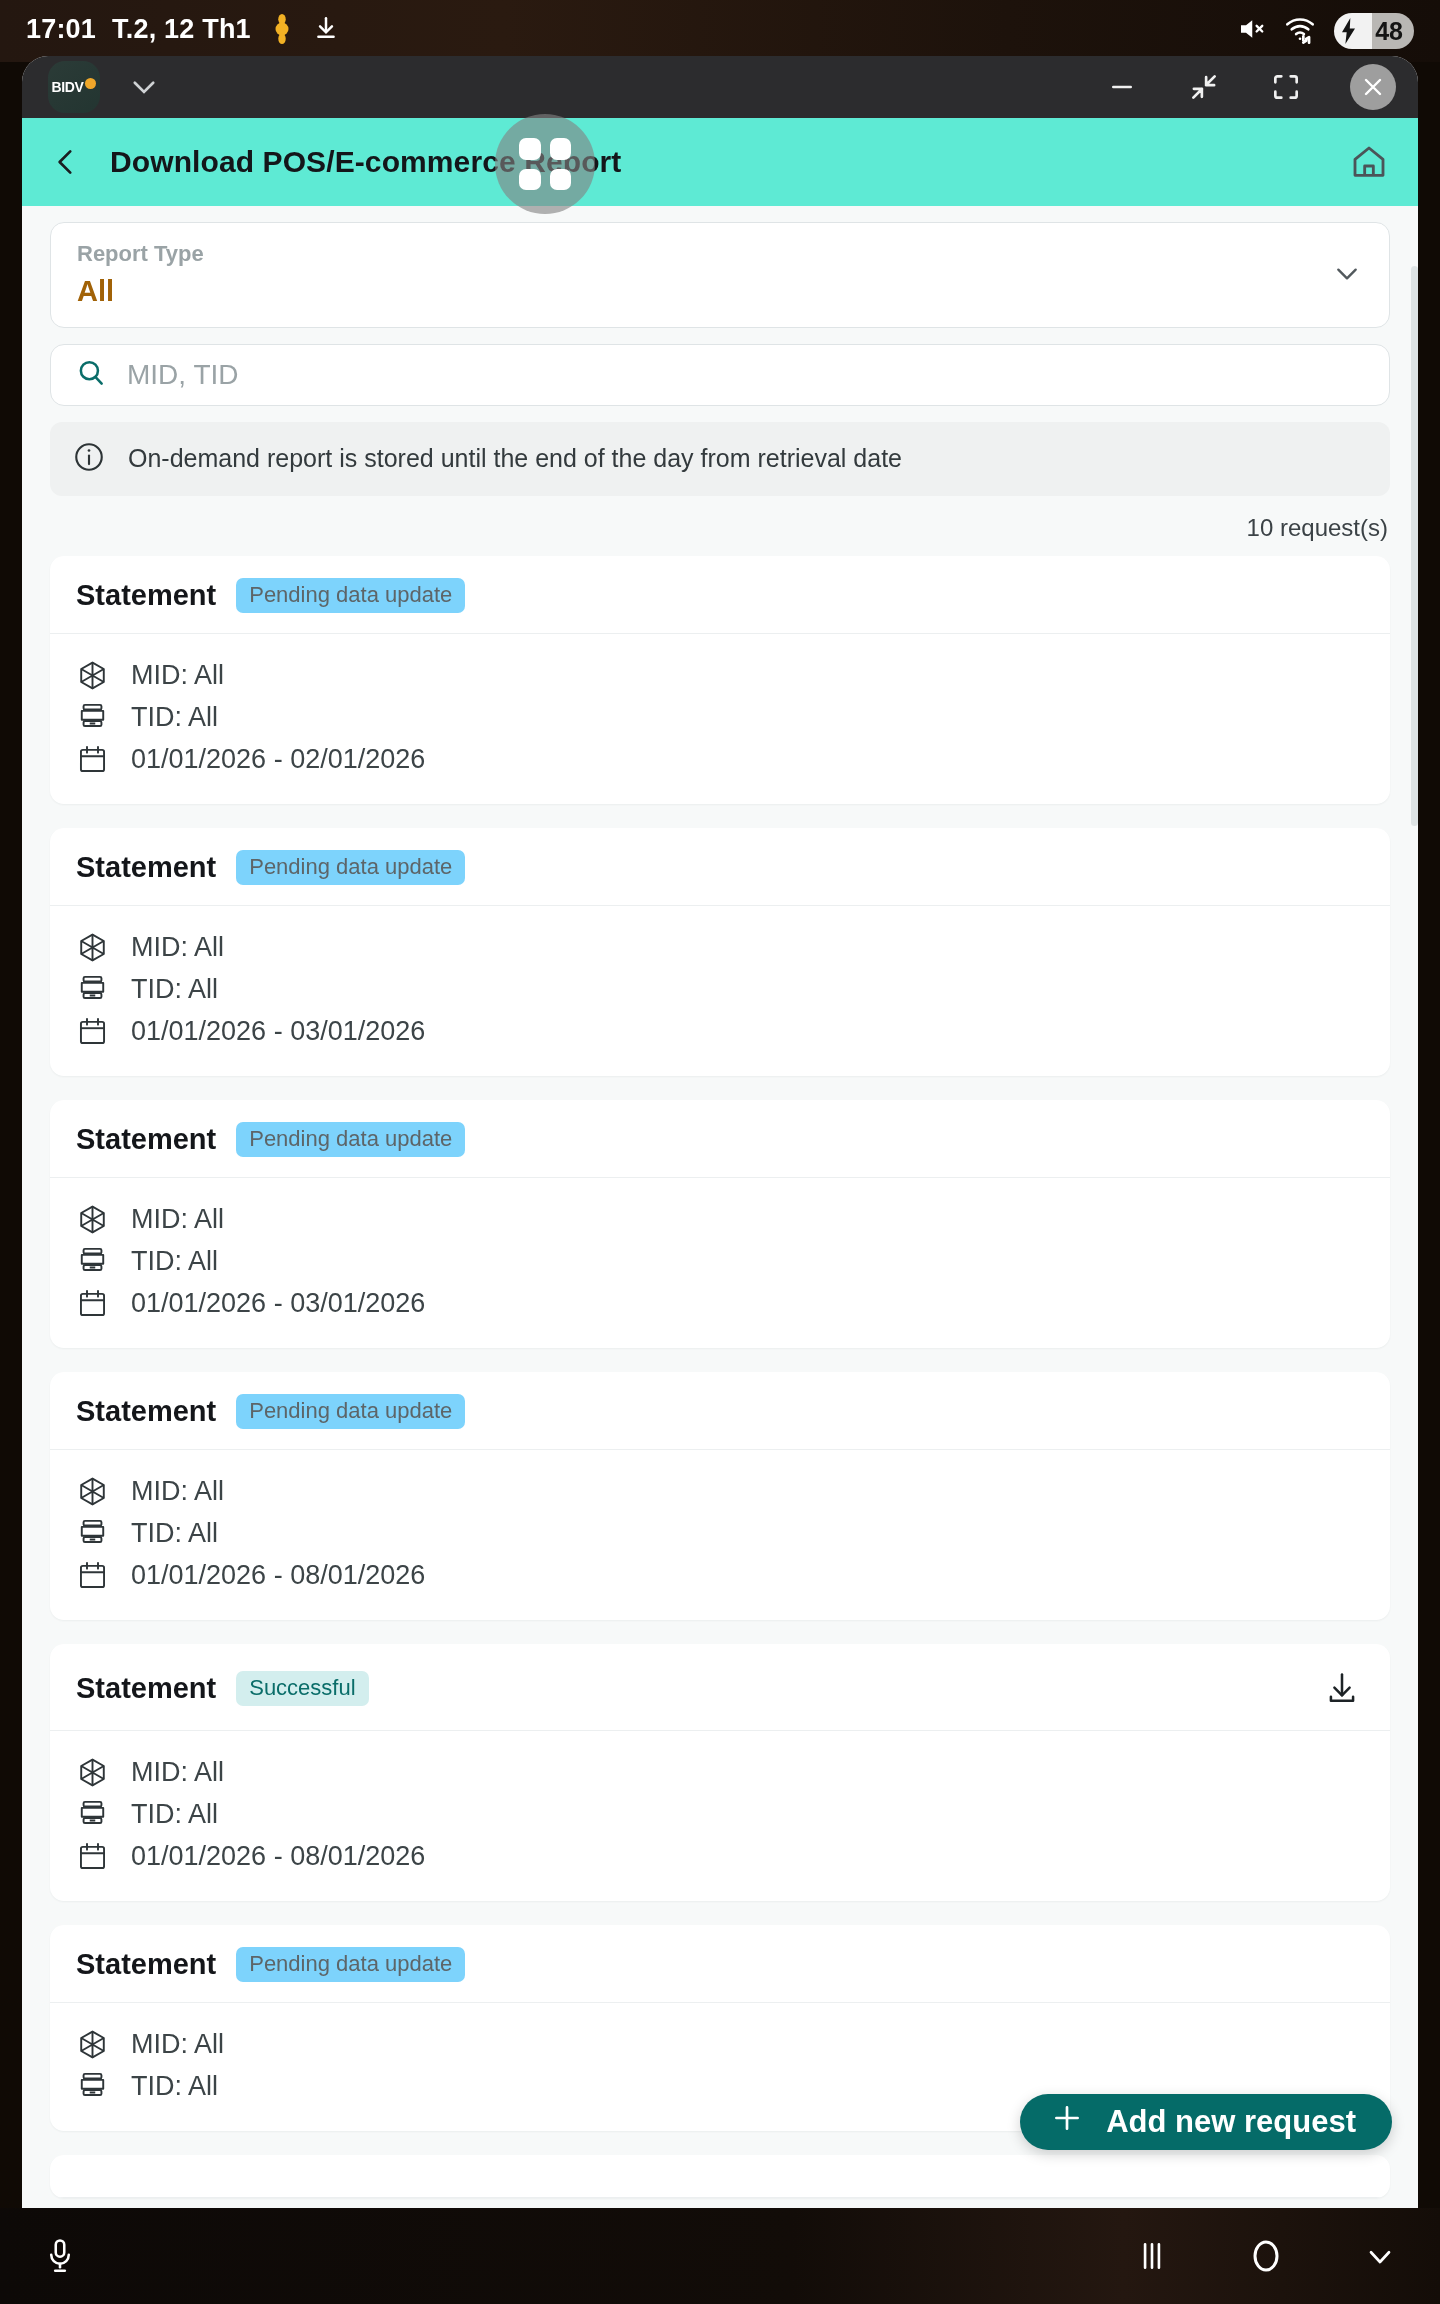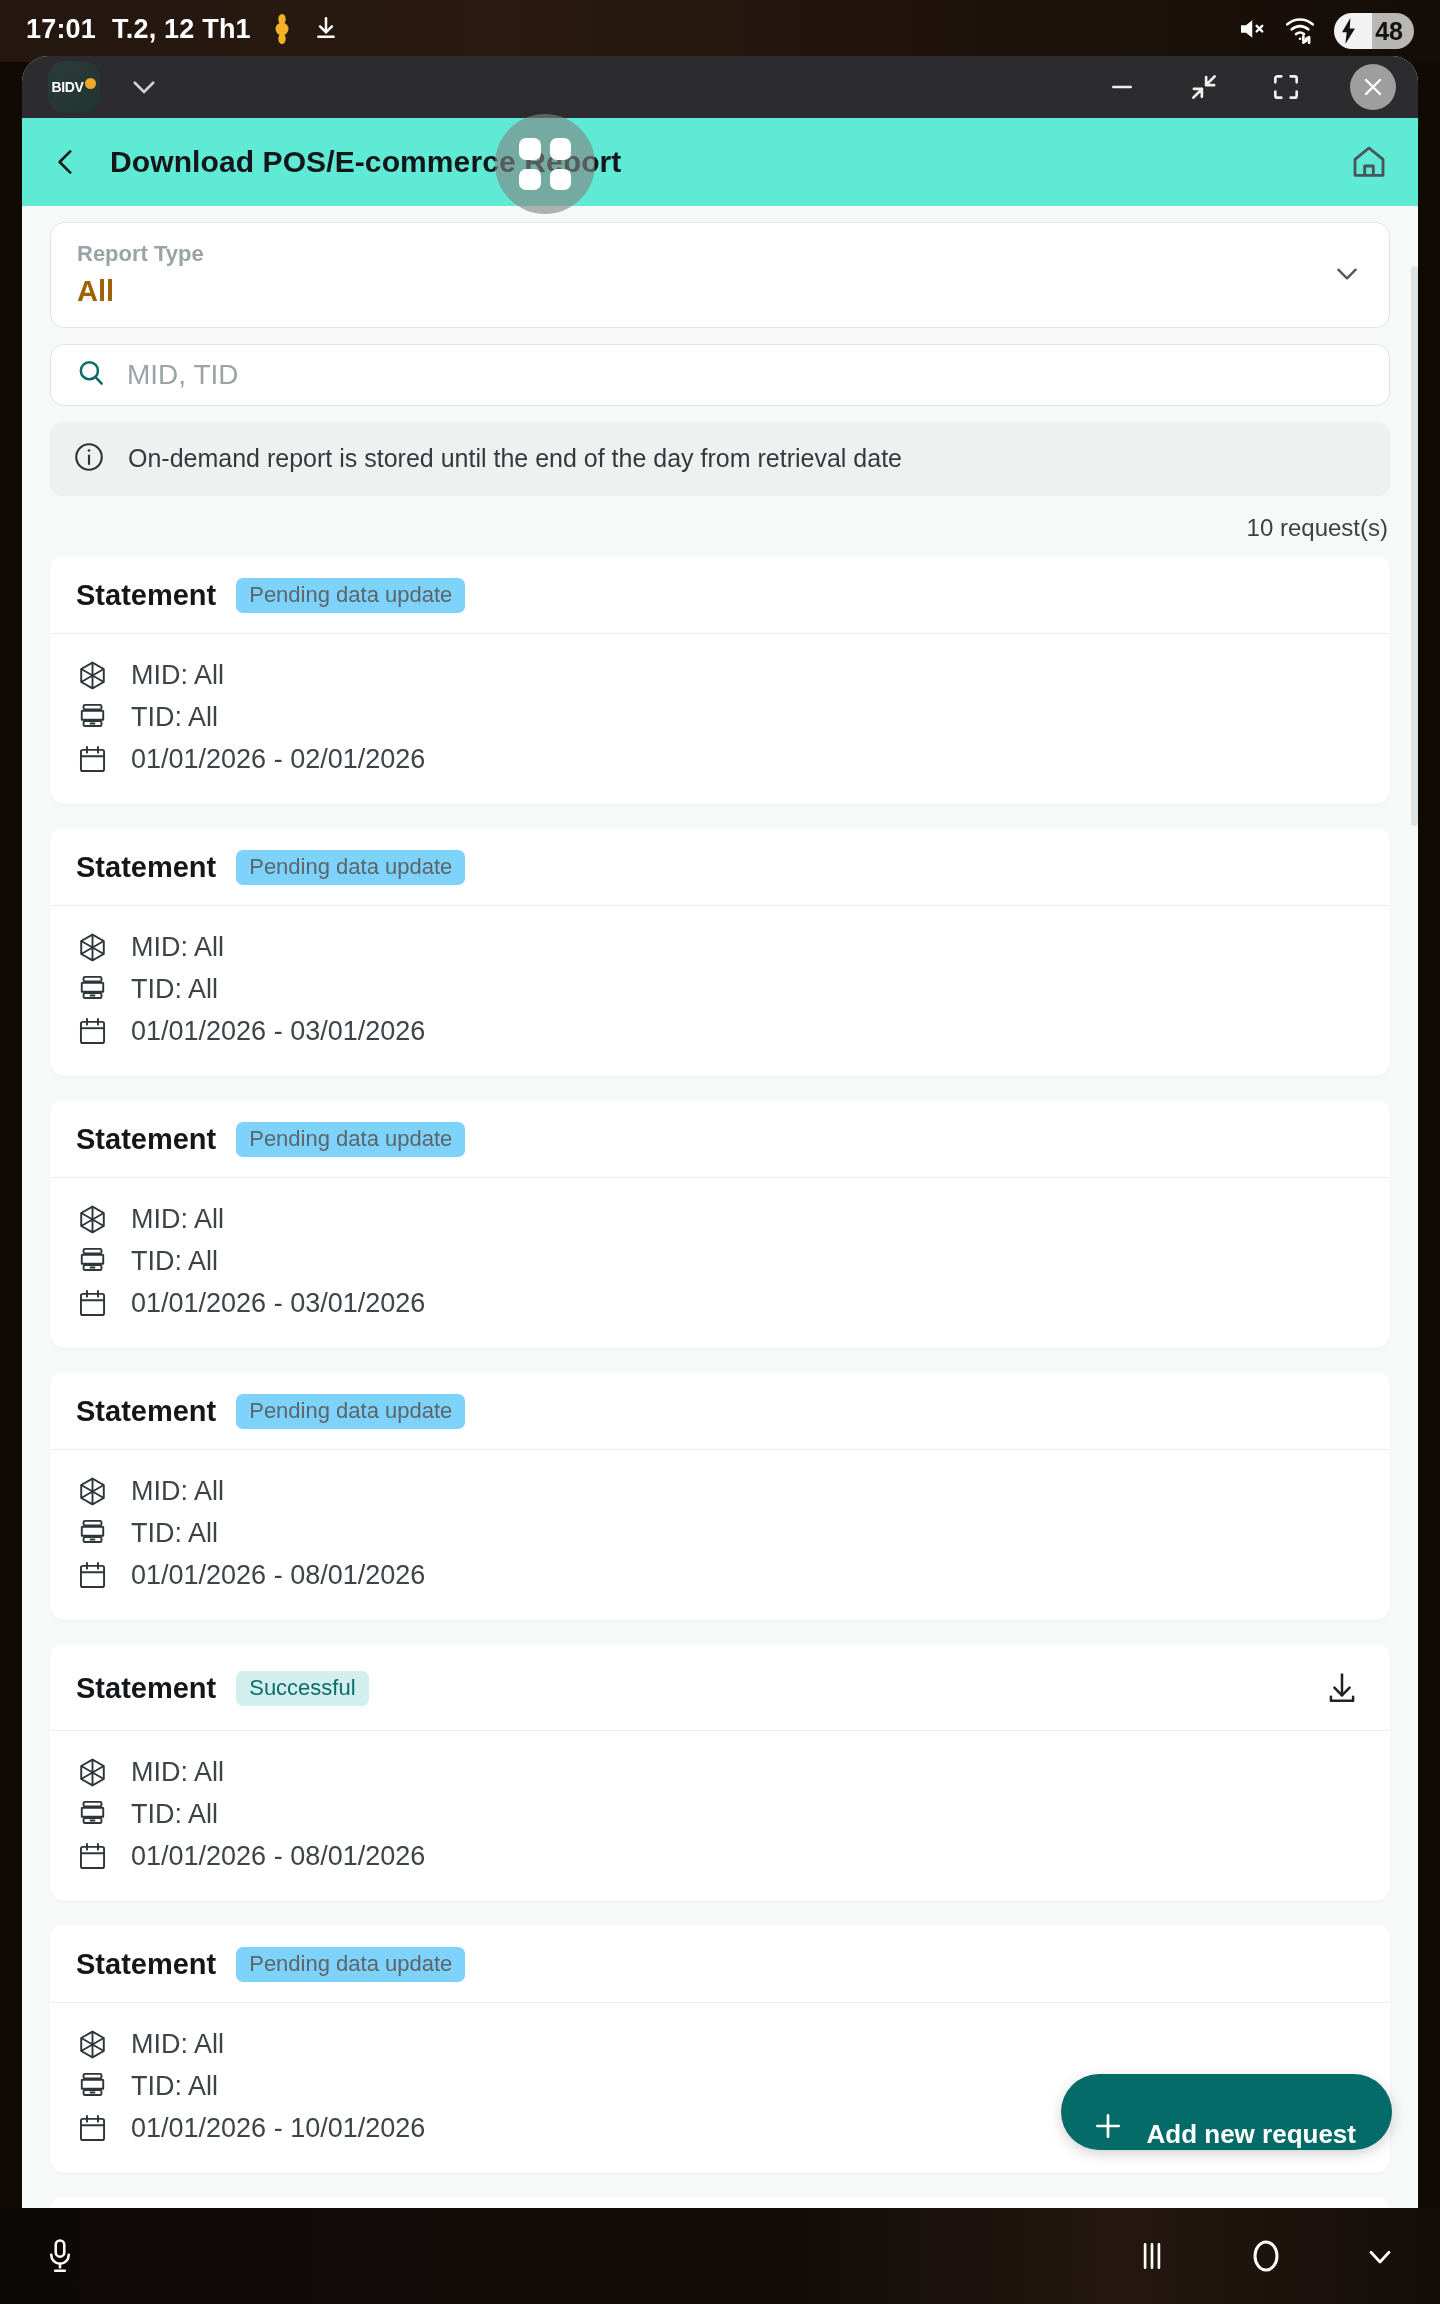--- a/index.html
+++ b/index.html
@@ -115,23 +115,23 @@
   .badge.success{ background:#d3eeee; color:#0a6d69; }
   .dl-btn{ margin-left:auto; width:44px; height:44px; display:flex; align-items:center; justify-content:center; cursor:pointer; }
   .card-body{ padding:20px 26px 24px; }
   .row{ display:flex; align-items:center; gap:22px; height:42px; }
   .row-text{ font-size:27px; color:#3c4447; }
   .ico{ width:33px; height:33px; flex:0 0 33px; display:flex; align-items:center; justify-content:center; }
 
   
   .fab{
     position:absolute; right:26px; bottom:58px;
-    background:#056b68; color:#ffffff; border-radius:40px; height:76px;
-    display:flex; align-items:flex-end; gap:22px; padding:0 36px 0 30px;
-    font-size:26px; font-weight:700; cursor:pointer; z-index:20;
+    background:#056b68; color:#ffffff; border-radius:40px; height:56px;
+    display:flex; align-items:center; gap:22px; padding:0 36px 0 30px;
+    font-size:31px; font-weight:700; cursor:pointer; z-index:20;
     box-shadow:0 4px 14px rgba(0,0,0,.18);
   }
 
   
   .scrollhint{
     position:absolute; right:0; top:210px; width:7px; height:560px;
     background:#c9d2d4; border-radius:4px; opacity:.55;
   }
 
   
@@ -512,30 +512,20 @@
               <div class="row">
                 <span class="ico">
                   <svg width="33" height="33" viewBox="0 0 24 24" fill="none" stroke="#2e3538" stroke-width="1.4" stroke-linejoin="round">
                     <rect x="5.5" y="2.8" width="13" height="3.4" rx="1"></rect>
                     <rect x="4.2" y="7.2" width="15.6" height="6.4"></rect>
                     <rect x="5.5" y="14.6" width="13" height="3.6" rx="1"></rect>
                     <path d="M10 16.4h4"></path>
                   </svg>
                 </span>
                 <span class="row-text">TID: All</span>
-              </div>
-              <div class="row">
-                <span class="ico">
-                  <svg width="33" height="33" viewBox="0 0 24 24" fill="none" stroke="#2e3538" stroke-width="1.4" stroke-linejoin="round">
-                    <rect x="3.6" y="5" width="16.8" height="15.4" rx="1.4"></rect>
-                    <path d="M3.6 9.6h16.8"></path>
-                    <path d="M8 2.8v4.2M16 2.8v4.2" stroke-linecap="round"></path>
-                  </svg>
-                </span>
-                <span class="row-text">01/01/2026 - 10/01/2026</span>
               </div>
             </div>
           </div>
           <div class="card">
             <div class="card-head"></div>
           </div>
         </div>
     </div>
 
     <div class="scrollhint"></div>

